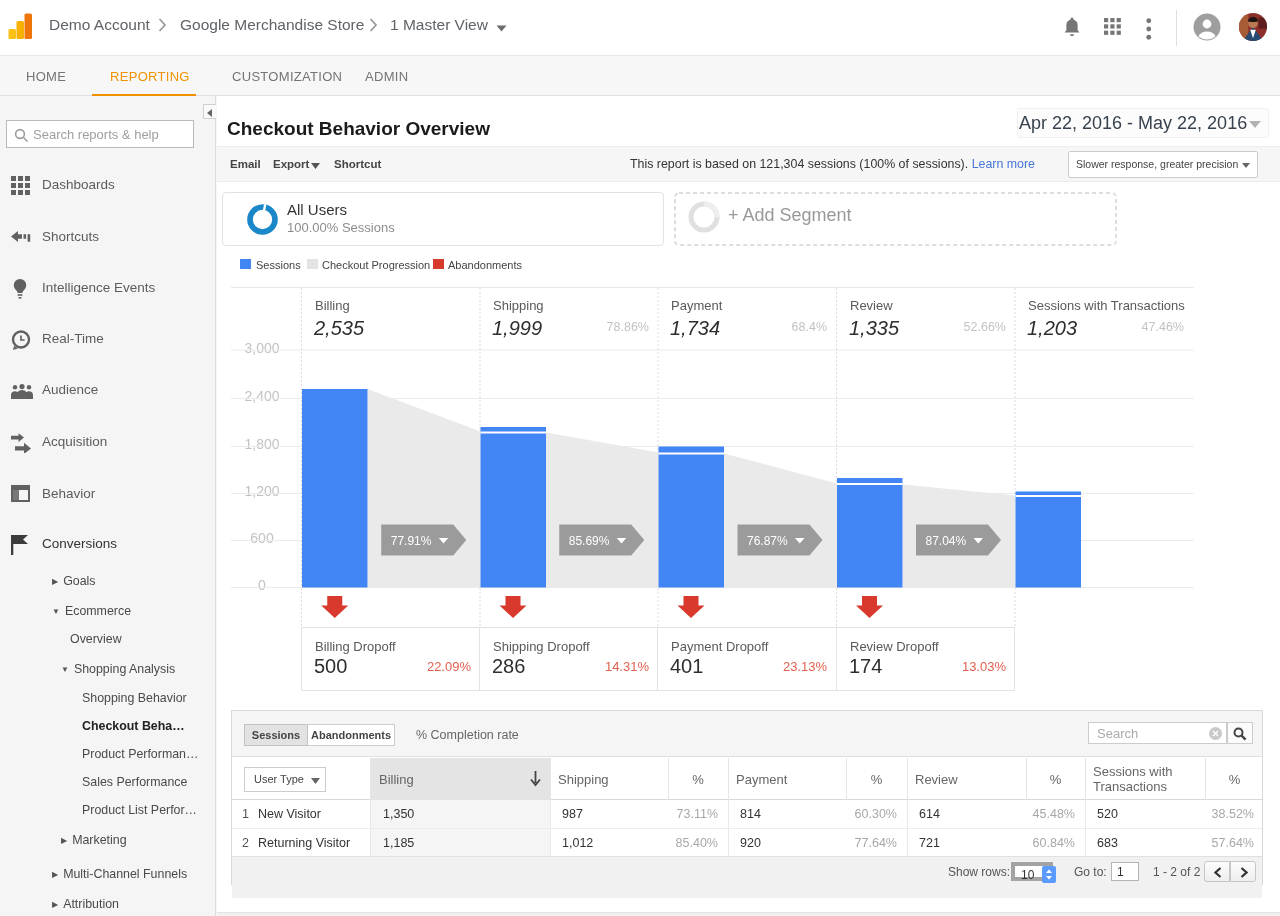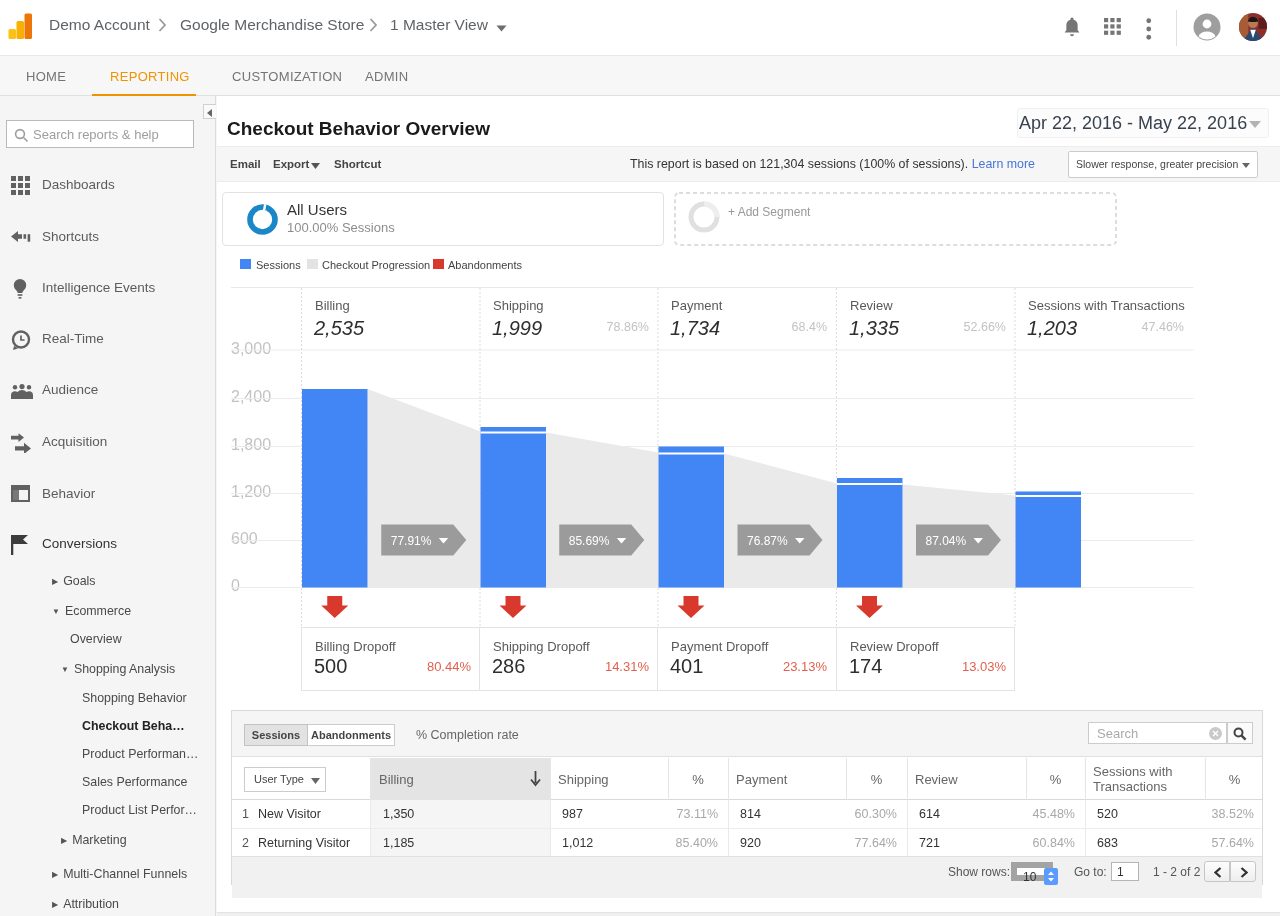--- a/index.html
+++ b/index.html
@@ -39,21 +39,21 @@
 #precision:after { content:""; position:absolute; right:7px; top:11px; border:4px solid transparent; border-top:5px solid #666; }
 
 #seg1 { position:absolute; left:222px; top:192px; width:442px; height:54px; background:#fff; border:1px solid #e2e2e2; border-radius:4px; }
 #seg2 { position:absolute; left:674px; top:192px; width:443px; height:54px; }
 .legsq { position:absolute; top:259px; width:11px; height:10px; }
 .legtx { position:absolute; top:259px; font-size:11px; color:#444; }
 
 .collabel { position:absolute; font-size:13px; color:#595959; }
 .colnum { position:absolute; font-size:20px; color:#2e2e2e;font-style:italic; }
 .colpct { position:absolute; font-size:12.5px; color:#c3c3c3; text-align:right; }
-.ylab { position:absolute; font-size:16px; color:#c2c2c2; text-align:left; width:62px; left:231px; }
+.ylab { position:absolute; font-size:14px; color:#c2c2c2; text-align:center; width:62px; left:231px; }
 
 .dropbox { position:absolute; top:627px; height:64px; border:1px solid #e3e3e3; border-left:none; }
 .droplabel { position:absolute; font-size:13px; color:#595959; }
 .dropnum { position:absolute; font-size:20px; color:#2e2e2e; }
 .droppct { position:absolute; font-size:13px; color:#e2604f; text-align:right; }
 
 #tbl { position:absolute; left:231px; top:710px; width:1032px; height:175px; border:1px solid #d9d9d9; background:#fff; }
 #tbar { position:absolute; left:0; top:0; width:1030px; height:46px; background:#f5f5f5; border-bottom:1px solid #e0e0e0; }
 .tbtn { position:absolute; top:13px; height:22px; font-size:11px; font-weight:bold; color:#444; line-height:20px; text-align:center; }
 #thead { position:absolute; left:0; top:47px; width:1030px; height:42px; background:#fff; border-bottom:1px solid #d9d9d9; }
@@ -274,21 +274,21 @@
   <div class="abs" style="left:64px;top:27px;font-size:13px;color:#8d8d8d">100.00% Sessions</div>
 </div>
 <div id="seg2">
   <svg class="abs" style="left:0;top:0" width="443" height="54" viewBox="0 0 443 54">
       <rect x="1" y="1" width="441" height="52" rx="4" fill="none" stroke="#ddd" stroke-width="2" stroke-dasharray="4,3"></rect>
     </svg>
   <svg class="abs" style="left:14px;top:9px" width="32" height="32" viewBox="0 0 32 32">
     <circle cx="16" cy="16" r="13" fill="none" stroke="#e0e0e0" stroke-width="5"></circle>
     <path d="M16 3 a13 13 0 0 1 13 13" fill="none" stroke="#eeeeee" stroke-width="5"></path>
   </svg>
-  <div class="abs" style="left:54px;top:13px;font-size:12px;color:#999">+ Add Segment</div>
+  <div class="abs" style="left:54px;top:13px;font-size:18px;color:#999">+ Add Segment</div>
 </div>
 <div class="legsq" style="left:240px;background:#4285f4"></div>
 <span class="legtx" style="left:256px">Sessions</span>
 <div class="legsq" style="left:307px;background:#e3e3e3"></div>
 <span class="legtx" style="left:322px">Checkout Progression</span>
 <div class="legsq" style="left:433px;background:#d73a2d"></div>
 <span class="legtx" style="left:448px">Abandonments</span>
 
 <span class="collabel" style="left:315px;top:298px">Billing</span>
 <span class="colnum" style="left:314px;top:317px">2,535</span>
@@ -382,21 +382,21 @@
     <path d="M862 596 h15 v9.5 h6 l-13.5 12.5 -13.5 -12.5 h6 z"></path>
   </g>
 </svg>
 
 <div class="dropbox" style="left:301px;width:179px;border-left:1px solid #e3e3e3"></div>
 <div class="dropbox" style="left:480px;width:178px"></div>
 <div class="dropbox" style="left:658px;width:179px"></div>
 <div class="dropbox" style="left:837px;width:178px"></div>
 <span class="droplabel" style="left:315px;top:639px">Billing Dropoff</span>
 <span class="dropnum" style="left:314px;top:655px">500</span>
-<span class="droppct" style="left:371px;top:659px;width:100px">80.44%</span>
+<span class="droppct" style="left:371px;top:659px;width:100px">22.09%</span>
 <span class="droplabel" style="left:493px;top:639px">Shipping Dropoff</span>
 <span class="dropnum" style="left:492px;top:655px">286</span>
 <span class="droppct" style="left:549px;top:659px;width:100px">14.31%</span>
 <span class="droplabel" style="left:671px;top:639px">Payment Dropoff</span>
 <span class="dropnum" style="left:670px;top:655px">401</span>
 <span class="droppct" style="left:727px;top:659px;width:100px">23.13%</span>
 <span class="droplabel" style="left:850px;top:639px">Review Dropoff</span>
 <span class="dropnum" style="left:849px;top:655px">174</span>
 <span class="droppct" style="left:906px;top:659px;width:100px">13.03%</span>
 
@@ -482,21 +482,21 @@
     <span class="rpct" style="left:436px;width:50px">85.40%</span>
     <span class="rnum" style="left:508px">920</span>
     <span class="rpct" style="left:614px;width:51px">77.64%</span>
     <span class="rnum" style="left:687px">721</span>
     <span class="rpct" style="left:794px;width:49px">60.84%</span>
     <span class="rnum" style="left:865px">683</span>
     <span class="rpct" style="left:973px;width:49px">57.64%</span>
   </div>
   <div id="tfoot">
     <span class="abs" style="left:716px;top:8px">Show rows:</span>
-    <div class="abs" style="left:779px;top:5px;width:42px;height:19px;background:#fff;border:6px solid #a3a3a3">
+    <div class="abs" style="left:779px;top:5px;width:42px;height:19px;background:#fff;border:4px solid #a3a3a3">
       <span class="abs" style="left:6px;top:2px;font-size:12px;color:#333">10</span>
       <div class="abs" style="left:27px;top:0;width:14px;height:17px;background:#5b9aff;border-radius:2px">
         <svg class="abs" style="left:3px;top:2px" width="8" height="13" viewBox="0 0 8 13">
             <path d="M1 5 L4 1.5 L7 5 z" fill="#fff"></path>
             <path d="M1 8 L7 8 L4 11.5 z" fill="#fff"></path>
           </svg>
       </div>
     </div>
     <span class="abs" style="left:842px;top:8px">Go to:</span>
     <div class="abs" style="left:879px;top:5px;width:28px;height:19px;background:#fff;border:1px solid #b5b5b5">

